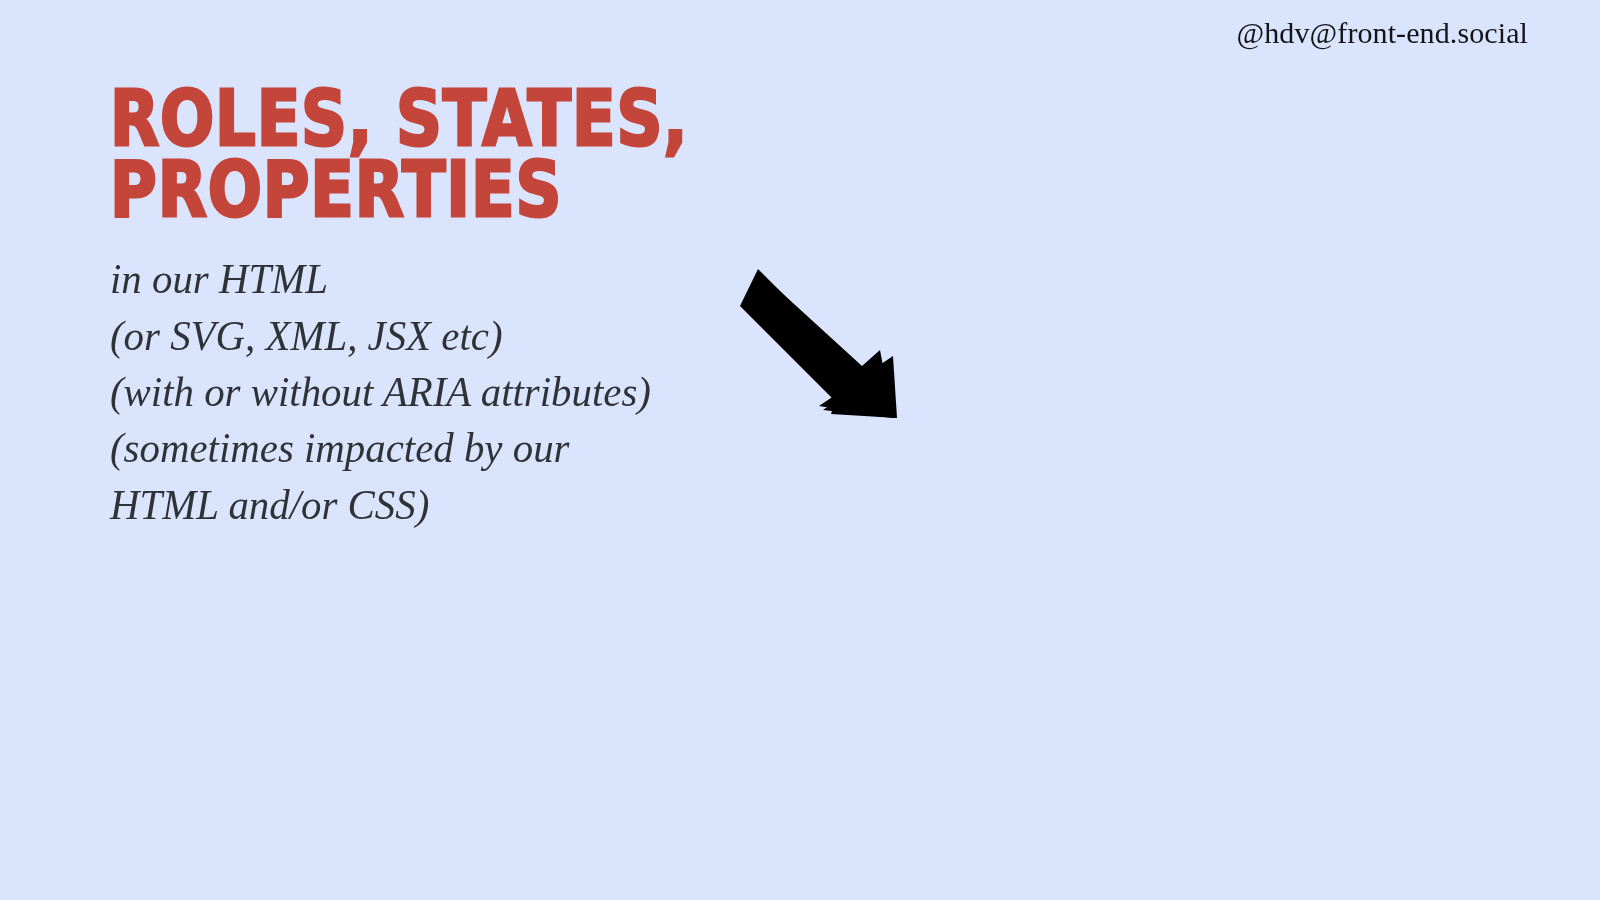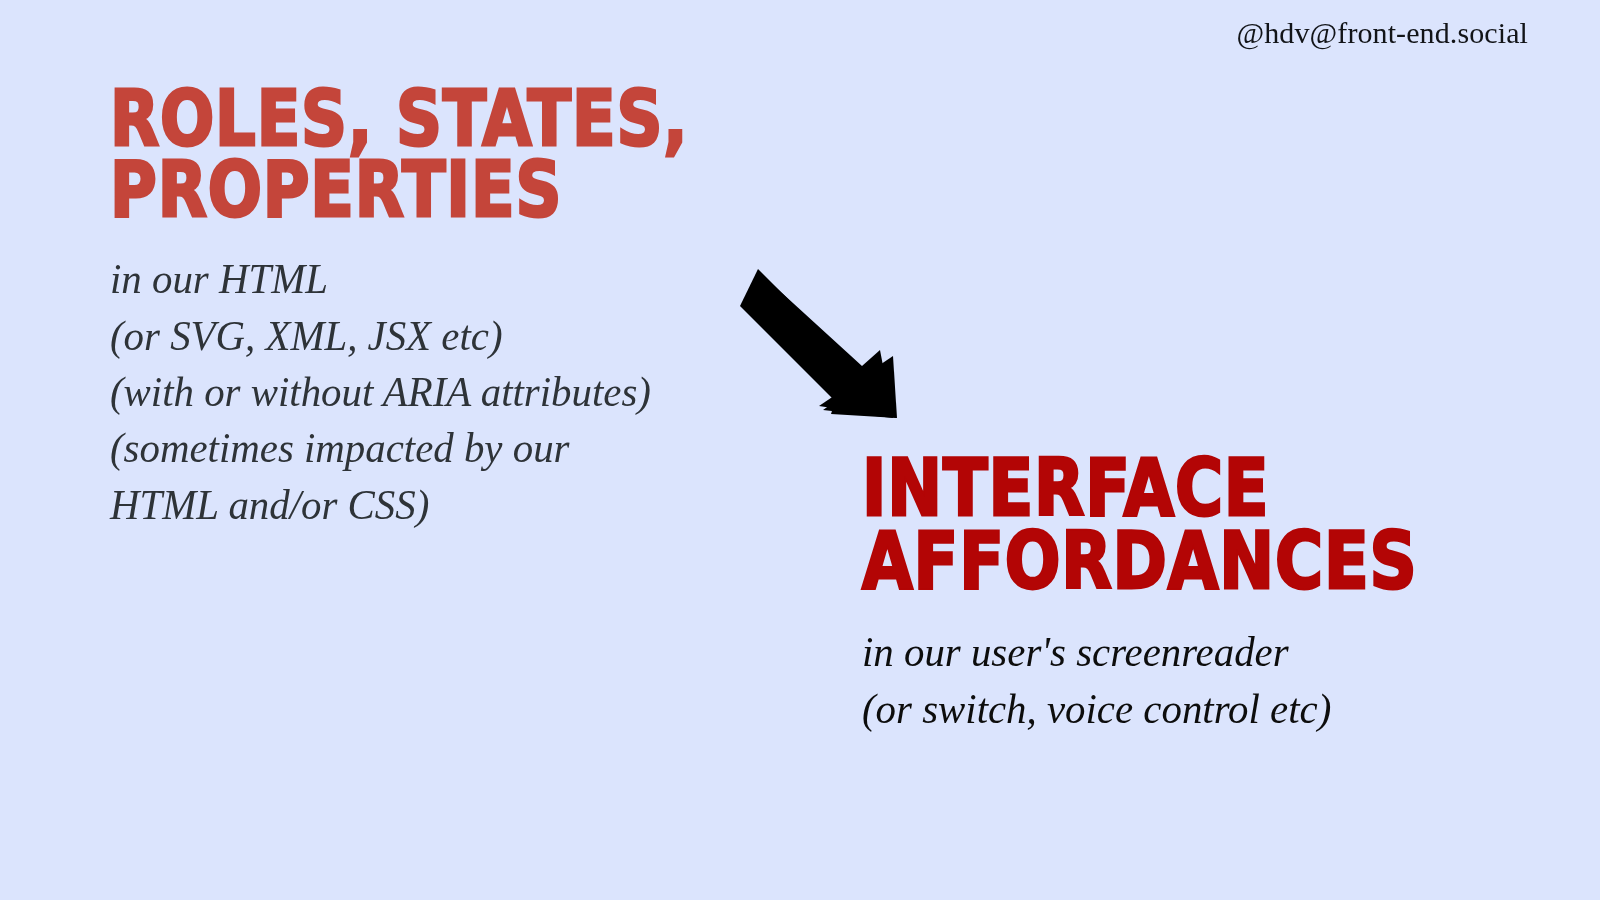--- a/index.html
+++ b/index.html
@@ -147,25 +147,14 @@
 
   <div class="arrow-wrap">
     <svg viewBox="0 0 190 160" xmlns="http://www.w3.org/2000/svg" aria-hidden="true">
       <polygon points="35,15 22,52 115,140 98,152 168,160 155,92 137,108" fill="#000000" transform="translate(0,0)"></polygon>
       <polygon points="33,11 15,48 118,151 140,118" fill="#000000"></polygon>
       <polygon points="168,98 172,160 94,148" fill="#000000"></polygon>
       <polygon points="120,112 172,160 106,156" fill="#000000"></polygon>
     </svg>
   </div>
 
-  <div class="right-col">
-    <h2 class="block-heading heading-right">
-      <span class="line">INTERFACE</span>
-      <span class="line">AFFORDANCES</span>
-    </h2>
-
-    <p class="body-right">
-      <span class="line">in our user's screenreader</span>
-      <span class="line">(or switch, voice control etc)</span>
-    </p>
-  </div>
 
 </div>
 
 </body></html>

